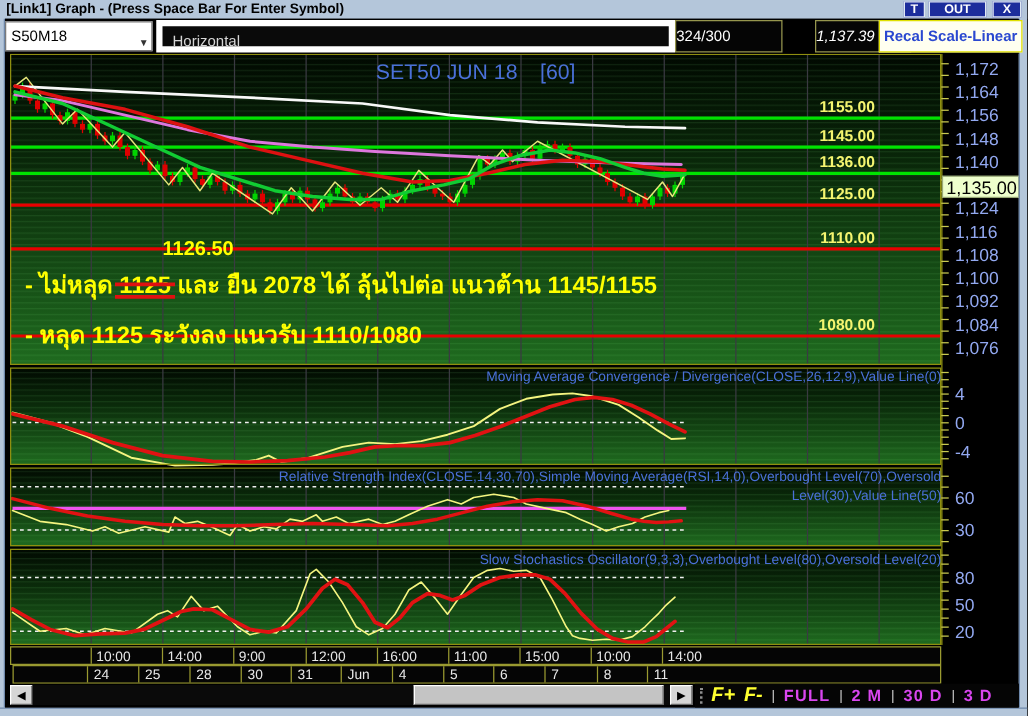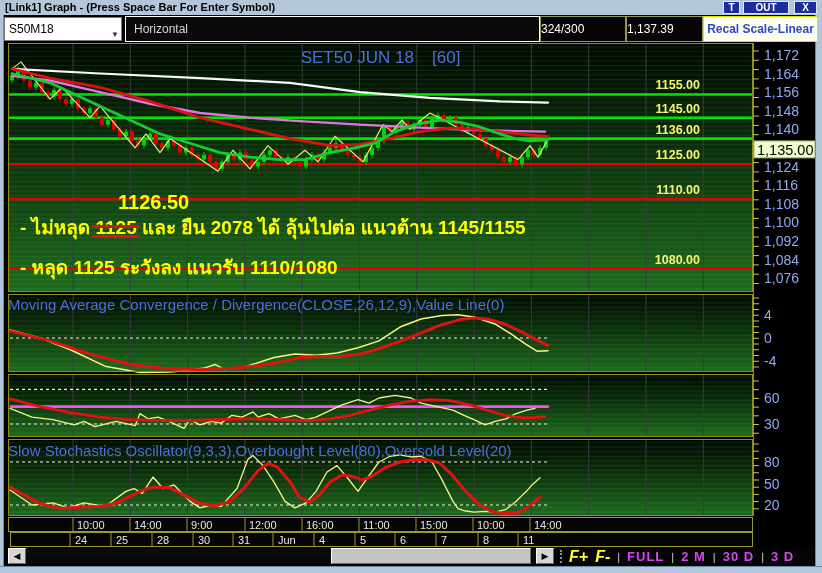--- a/index.html
+++ b/index.html
@@ -16,39 +16,39 @@
   .tb-btn{position:absolute;top:1px;height:13px;background:#1c2d9c;color:#fff;border:1px solid #dfe8f4;
     font-size:10px;font-weight:bold;text-align:center;line-height:11px;}
   #btn-t{left:723px;width:17px;}
   #btn-out{left:743px;width:46px;}
   #btn-x{left:794px;width:23px;}
   
   #toolbar{position:absolute;left:4px;top:15px;width:811px;height:28px;background:#000;}
   #symbol-box{position:absolute;left:0px;top:2px;width:118px;height:24px;background:#fff;border:1px solid #7a7a7a;
     color:#000;font-size:12px;line-height:22px;padding-left:4px;}
   #symbol-arrow{position:absolute;right:2px;top:6px;font-size:8px;color:#333;}
-  #mode-field{position:absolute;left:121px;top:1px;width:415px;height:26px;background:#0a0a0a;border:1px solid #ffffff;
+  #mode-field{position:absolute;left:121px;top:1px;width:415px;height:26px;background:#0a0a0a;border:5px solid #ffffff;
     color:#d6d6d6;font-size:12px;line-height:24px;padding-left:8px;}
   .tb-cell{position:absolute;top:1px;height:26px;background:#050505;border:1px solid #96964e;color:#fff;
     font-size:12px;line-height:24px;padding-right:6px;}
   #cell-contracts{left:536px;width:86px;}
-  #cell-last{left:622px;width:77px;}
+  #cell-last{left:648px;width:77px;font-style:italic;}
   #recal-btn{position:absolute;left:699px;top:1px;width:115px;height:26px;background:#fffff0;border:1px solid #e0e000;
     color:#2a48d0;font-size:12px;font-weight:bold;text-align:center;line-height:24px;}
   
   #chart-svg{position:absolute;left:0;top:0;}
   
   .ovl{position:absolute;white-space:nowrap;}
   #main-title{left:8px;top:48px;width:745px;text-align:center;color:#4a70d8;font-size:17px;}
   #main-title .iv{margin-left:18px;}
-  .ind-title{left:8px;width:745px;text-align:left;color:#4a70d8;font-size:15px;}
+  .ind-title{left:8px;width:745px;text-align:right;color:#4a70d8;font-size:11px;}
   #macd-title{top:296px;}
   #rsi-title{top:375px;line-height:15px;}
   #stoch-title{top:442px;}
-  #anno-callout{left:118px;top:191px;color:#ffff00;font-size:20px;font-weight:bold;}
+  #anno-callout{left:130px;top:191px;color:#ffff00;font-size:16px;font-weight:bold;}
   .anno-line{left:20px;color:#ffff00;font-size:19px;font-weight:bold;}
   #anno-line1{top:212px;}
   #anno-line2{top:252px;}
   .struck{position:relative;display:inline-block;}
   .struck::after{content:'';position:absolute;left:-3px;right:-3px;top:38%;height:7px;
     border-top:3px solid #e01010;border-bottom:3px solid #e01010;}
   
   #scrollrow{position:absolute;left:4px;top:547px;width:811px;height:19px;background:#000;}
   .sb-btn{position:absolute;top:1px;width:18px;height:16px;background:#d6d6d6;border-top:1px solid #fff;
     border-left:1px solid #fff;border-right:1px solid #6a6a6a;border-bottom:1px solid #6a6a6a;
@@ -508,20 +508,24 @@
     <div id="mode-field">Horizontal</div>
     <div class="tb-cell" id="cell-contracts">324/300</div>
     <div class="tb-cell" id="cell-last">1,137.39</div>
     <div id="recal-btn">Recal Scale-Linear</div>
   </div>
 
   <div class="ovl" id="main-title">
     <span>SET50 JUN 18</span><span class="iv">[60]</span>
   </div>
   <div class="ovl ind-title" id="macd-title">Moving Average Convergence / Divergence(CLOSE,26,12,9),Value Line(0)</div>
+  <div class="ovl ind-title" id="rsi-title">
+    <div>Relative Strength Index(CLOSE,14,30,70),Simple Moving Average(RSI,14,0),Overbought Level(70),Oversold</div>
+    <div>Level(30),Value Line(50)</div>
+  </div>
   <div class="ovl ind-title" id="stoch-title">Slow Stochastics Oscillator(9,3,3),Overbought Level(80),Oversold Level(20)</div>
 
   <div class="ovl" id="anno-callout">1126.50</div>
   <div class="ovl anno-line" id="anno-line1">
     <span>- ไม่หลุด </span><span class="struck">1125</span><span> และ ยืน 2078 ได้ ลุ้นไปต่อ แนวต้าน 1145/1155</span>
   </div>
   <div class="ovl anno-line" id="anno-line2">- หลุด 1125 ระวังลง แนวรับ 1110/1080</div>
 
   <div id="scrollrow">
     <div class="sb-btn" id="sb-left">◀</div>

